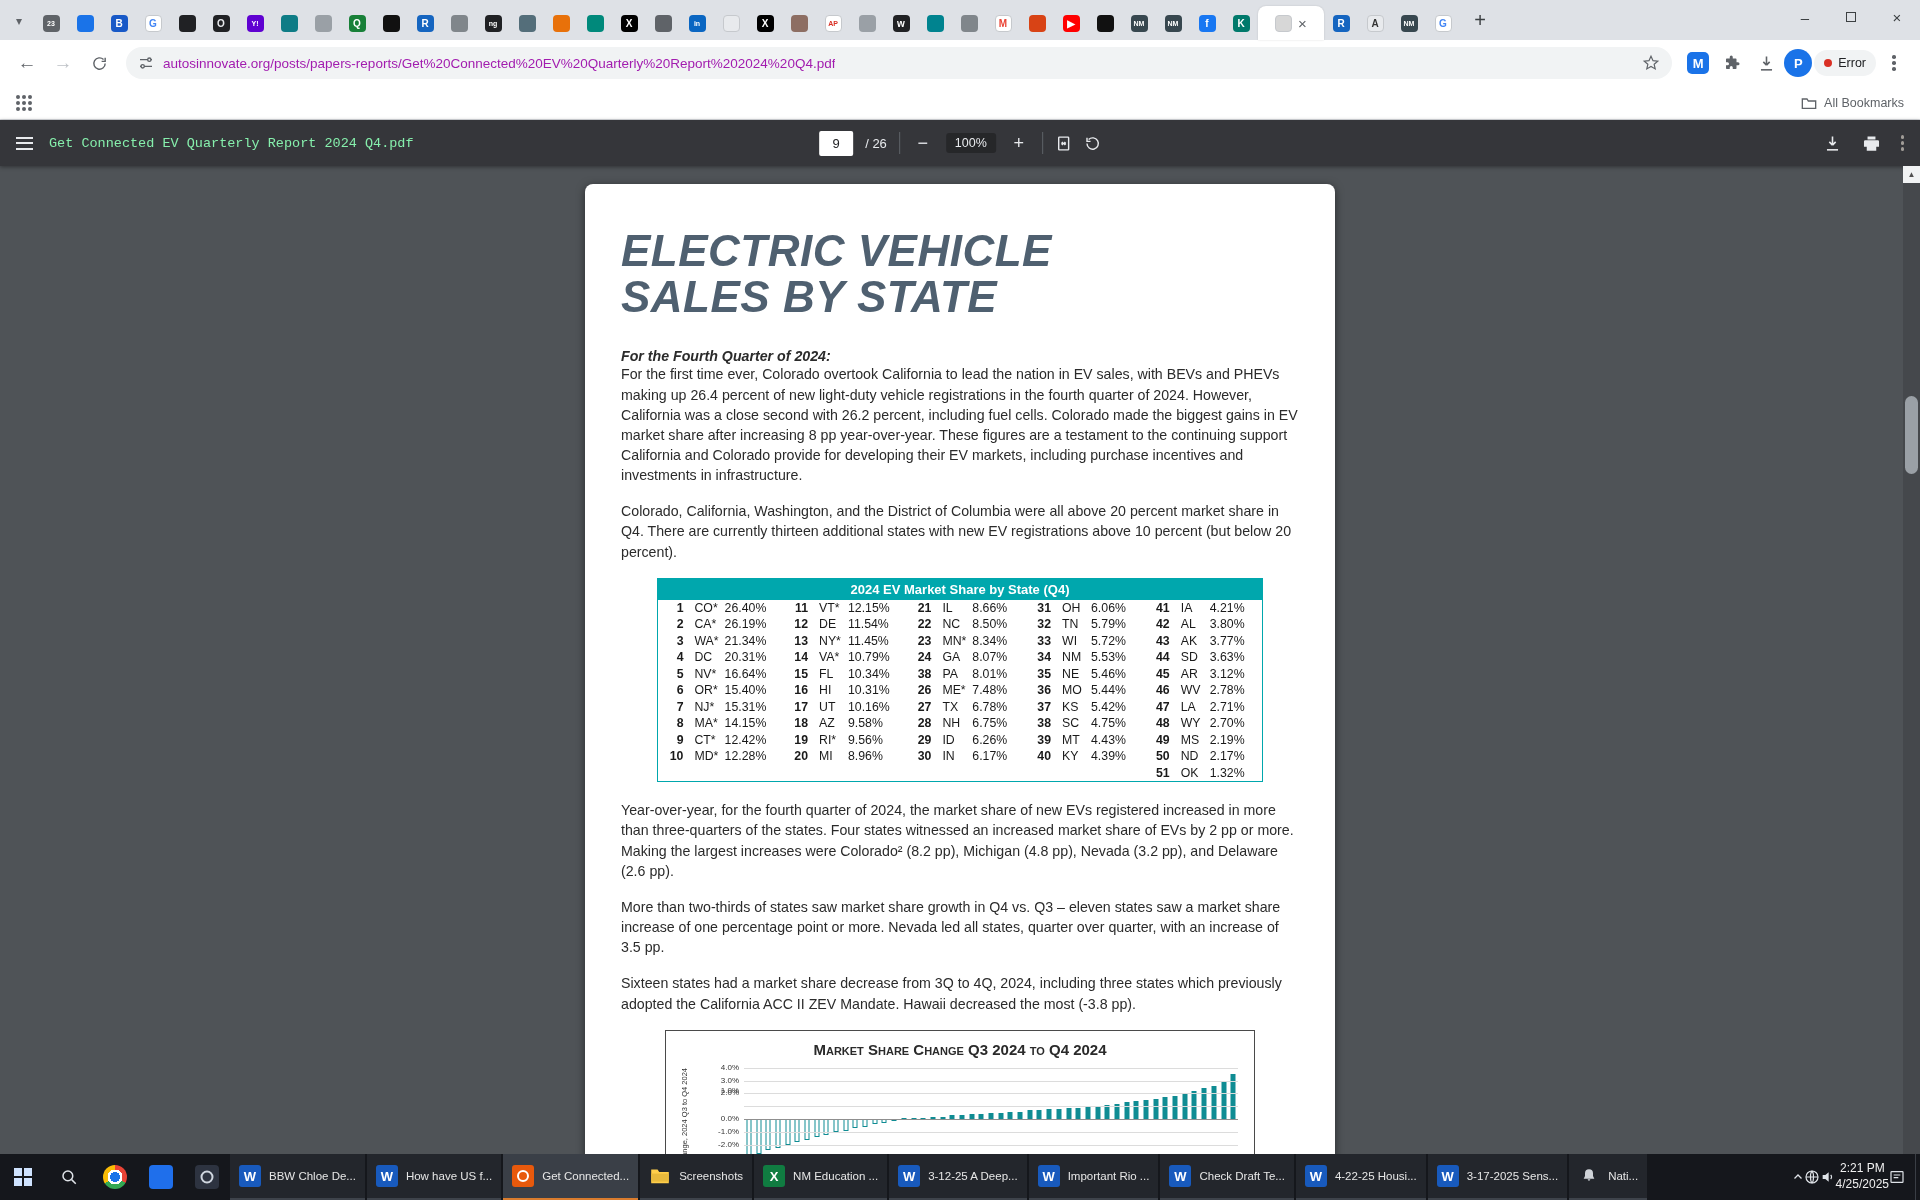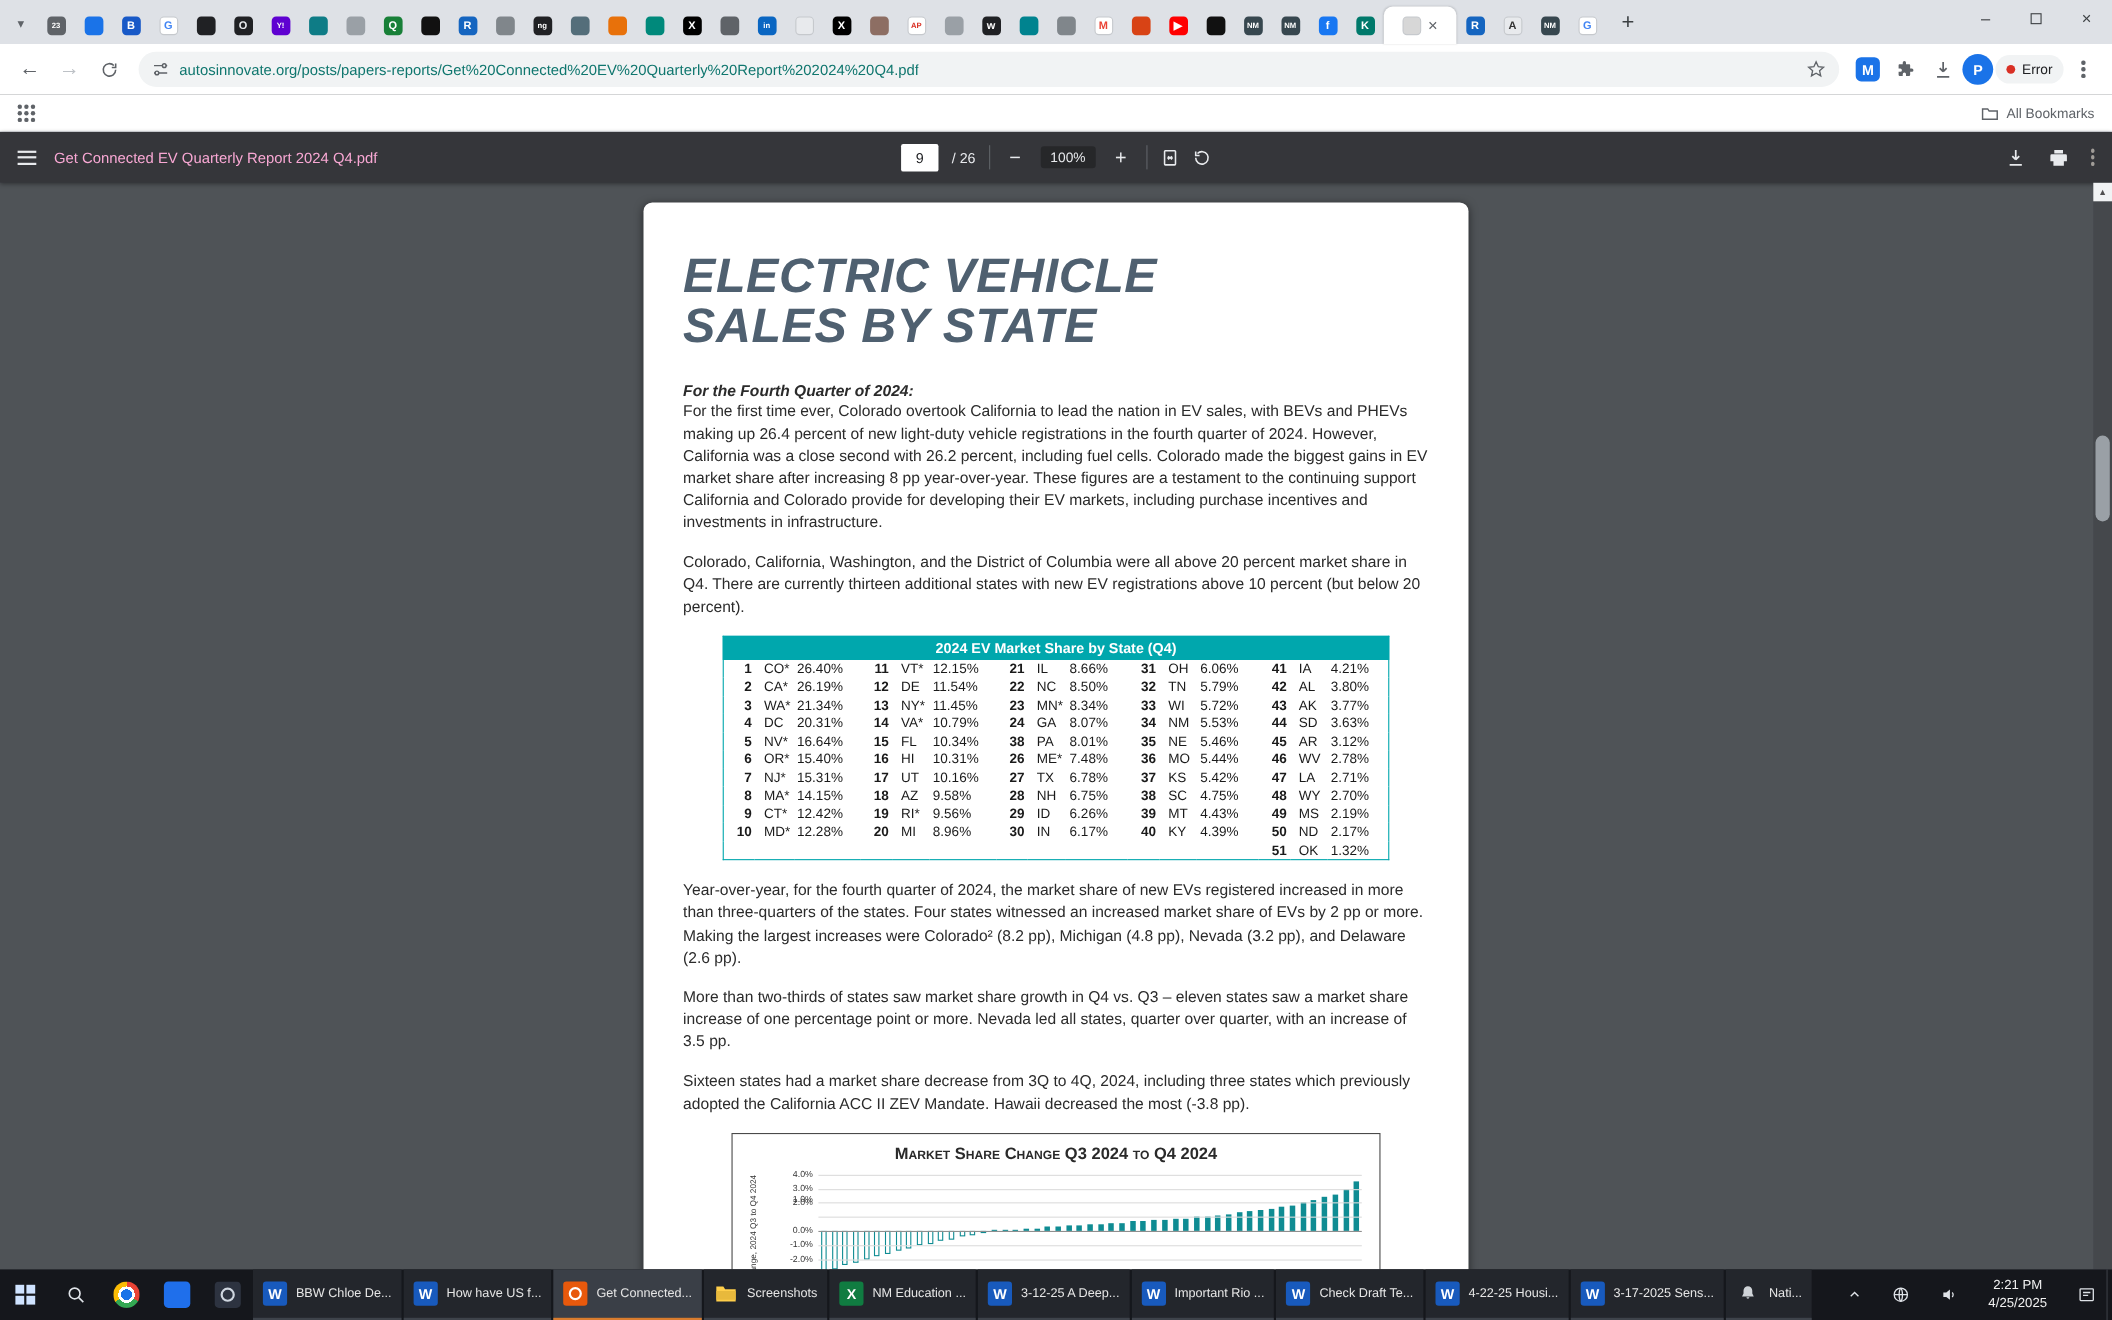--- a/index.html
+++ b/index.html
@@ -21,42 +21,42 @@
   .tab-close { color:#5f6368; font-size:15px; line-height:1; }
   .new-tab-btn { width:28px; height:28px; margin:0 0 6px 6px; font-size:20px; color:#3c4043; display:flex; align-items:center; justify-content:center; }
   .win-controls { margin-left:auto; display:flex; align-self:flex-start; }
   .win-btn { width:46px; height:34px; display:flex; align-items:center; justify-content:center; color:#3c4043; font-size:15px; }
   .max-box { width:10px; height:10px; border:1.5px solid #3c4043; display:block; }
 
   
   .toolbar { height:46px; background:#fff; display:flex; align-items:center; padding:0 10px; gap:2px; flex:none; }
   .nav-btn { width:34px; height:34px; border-radius:50%; display:flex; align-items:center; justify-content:center; color:#5f6368; font-size:19px; flex:none; }
   .nav-btn.disabled { color:#bdc1c6; }
-  .omnibox { flex:1; height:32px; background:#f1f3f4; border-radius:16px; display:flex; align-items:center; padding:0 12px; gap:9px; margin:0 8px; color:#0f766e; font-size:13.5px; min-width:0; }
+  .omnibox { flex:1; height:32px; background:#f1f3f4; border-radius:16px; display:flex; align-items:center; padding:0 12px; gap:9px; margin:0 8px; color:#a21caf; font-size:13.5px; min-width:0; }
   .url-text { white-space:nowrap; overflow:hidden; text-overflow:ellipsis; }
   .omni-right { margin-left:auto; display:flex; align-items:center; color:#5f6368; }
   .tool-icon { width:32px; height:32px; display:flex; align-items:center; justify-content:center; color:#5f6368; flex:none; }
   .ext-m { width:22px; height:22px; border-radius:5px; background:#1a73e8; color:#fff; font-size:13px; font-weight:bold; display:flex; align-items:center; justify-content:center; }
   .avatar { width:28px; height:28px; border-radius:50%; background:#1a73e8; color:#fff; font-size:13px; font-weight:bold; display:flex; align-items:center; justify-content:center; position:relative; flex:none; }
   .error-chip { height:26px; border-radius:13px; background:#f1f3f4; display:flex; align-items:center; gap:6px; padding:0 10px; font-size:12.5px; color:#202124; flex:none; }
   .error-dot { width:8px; height:8px; border-radius:50%; background:#d93025; }
   .kebab { display:flex; flex-direction:column; gap:2.5px; }
   .kebab i { width:3.5px; height:3.5px; border-radius:50%; background:#5f6368; }
 
   
   .bookmarksbar { height:34px; background:#fff; border-bottom:1px solid #dadce0; display:flex; align-items:center; padding:0 16px; color:#5f6368; font-size:12.5px; flex:none; }
   .apps-grid { display:grid; grid-template-columns:repeat(3,4px); gap:2px; }
   .apps-grid i { width:4px; height:4px; border-radius:50%; background:#5f6368; }
   .all-bookmarks { margin-left:auto; display:flex; align-items:center; gap:7px; }
 
   
   .pdftoolbar { height:46px; background:#35363a; color:#e8eaed; display:flex; align-items:center; padding:0 16px; gap:16px; flex:none; position:relative; box-shadow:0 1px 4px rgba(0,0,0,.4); z-index:3; }
   .hamburger { display:flex; flex-direction:column; gap:3.5px; }
   .hamburger i { width:17px; height:2px; background:#e8eaed; }
-  .pdf-title { font-size:13.5px; color:#f9a8d4; white-space:nowrap; }
+  .pdf-title { font-size:13.5px; color:#86efac; white-space:nowrap;font-family:Liberation Mono, monospace; }
   .pdf-center { position:absolute; left:50%; transform:translateX(-50%); display:flex; align-items:center; gap:12px; }
   .page-input { width:34px; height:25px; background:#fff; color:#202124; border:none; border-radius:2px; text-align:center; font-size:13px; }
   .pdf-center .sep { width:1px; height:22px; background:#5f6368; }
   .zoom-btn { font-size:18px; color:#e8eaed; width:22px; text-align:center; }
   .zoom-level { background:rgba(0,0,0,.28); border-radius:3px; padding:3px 9px; font-size:12.5px; }
   .pdf-right { margin-left:auto; display:flex; align-items:center; gap:20px; }
   .pdf-icon { color:#e8eaed; display:flex; align-items:center; justify-content:center; }
 
   
   .pdf-area { flex:1; position:relative; overflow:hidden; background:#4f5357; }
@@ -105,21 +105,21 @@
   #tb-apps { display:flex; align-items:stretch; min-width:0; }
   .tb-app { display:flex; align-items:center; gap:8px; padding:0 9px; background:#23262c; margin-right:2px; max-width:140px; border-bottom:2px solid #3e434b; }
   .tb-app.active { background:#3a3f47; border-bottom:2px solid #d97c2e; }
   .ticon { width:22px; height:22px; border-radius:3px; display:flex; align-items:center; justify-content:center; font-size:13px; font-weight:bold; color:#fff; flex:none; position:relative; }
   .ticon.word { background:#185abd; }
   .ticon.excel { background:#107c41; }
   .ticon.pdf { background:#e8590c; }
   .ticon.pdf::after { content:""; width:8px; height:8px; border:2px solid #fff; border-radius:50%; }
   .ticon.folder, .ticon.bell { background:transparent; }
   .tb-label { font-size:11.5px; color:#e6e6e6; white-space:nowrap; overflow:hidden; text-overflow:ellipsis; max-width:92px; }
-  .tray { margin-left:auto; display:flex; align-items:center; gap:28px; padding:0 10px; flex:none; }
+  .tray { margin-left:auto; display:flex; align-items:center; gap:0; padding:0 10px; flex:none; }
   .tray-ic { color:#dfe3e8; display:flex; align-items:center; }
   .tray-time { font-size:12px; line-height:1.3; text-align:center; color:#f0f0f0; }
   .show-desktop { width:5px; border-left:1px solid #3a3e45; flex:none; }
 </style>
 </head>
 <body>
 
 <div class="screen">
 
   <div class="tabstrip">

